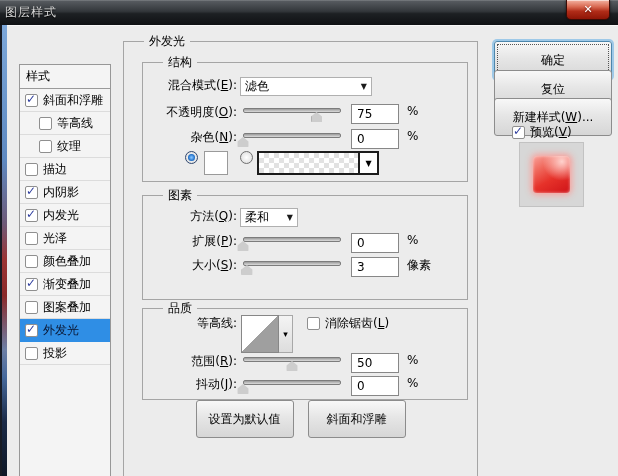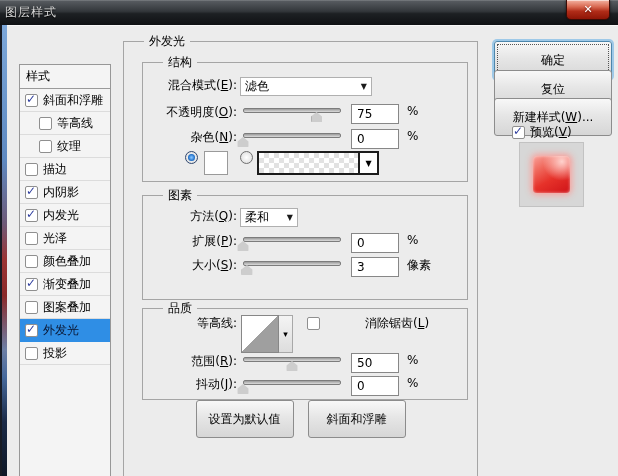--- a/index.html
+++ b/index.html
@@ -77,21 +77,21 @@
     background:
       repeating-conic-gradient(#e2e2e2 0% 25%, #ffffff 25% 50%) 0 0/10px 10px;}
   .gradbar .gb-arrow{position:absolute;right:0;top:0;bottom:0;width:17px;background:#fff;
     border-left:2px solid #1c1c1c;display:flex;align-items:center;justify-content:center;font-size:8px;}
   
   .contour{width:38px;height:38px;background:linear-gradient(to bottom right,#ffffff 49.5%,#9f9f9f 50%);
     border:1px solid #878787;box-sizing:border-box;margin-left:4px;cursor:pointer;flex:0 0 auto;}
   .contour-arrow{width:14px;height:38px;border:1px solid #a8a8a8;border-left:none;box-sizing:border-box;
     background:linear-gradient(#f4f4f4,#dddddd);display:flex;align-items:center;justify-content:center;
     font-size:9px;cursor:pointer;flex:0 0 auto;}
-  .chkrow{display:flex;align-items:center;margin-left:14px;cursor:pointer;gap:40px;}
+  .chkrow{display:flex;align-items:center;margin-left:14px;cursor:pointer;}
   .chkrow .cb{margin-right:5px;}
   
   .btn{background:linear-gradient(#f8f8f8,#e6e6e6 45%,#d6d6d6);border:1px solid #8c8c8c;
     border-radius:3px;display:flex;align-items:center;justify-content:center;font-size:12px;
     box-sizing:border-box;cursor:pointer;color:#000;}
   .footer-btns{position:absolute;left:0;right:0;top:358px;display:flex;justify-content:center;gap:14px;}
   .footer-btns .btn{width:98px;height:38px;}
   
   .rbtn{position:absolute;left:487px;width:118px;height:38px;}
   .btn-ok{top:15px;border-color:#4d86ab;box-shadow:0 0 0 2px #a6cdе8;

